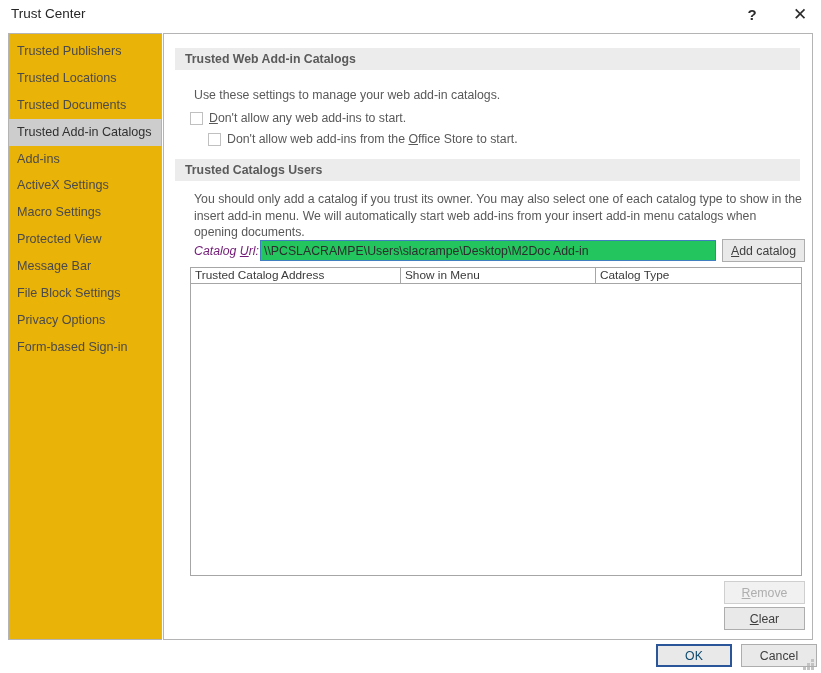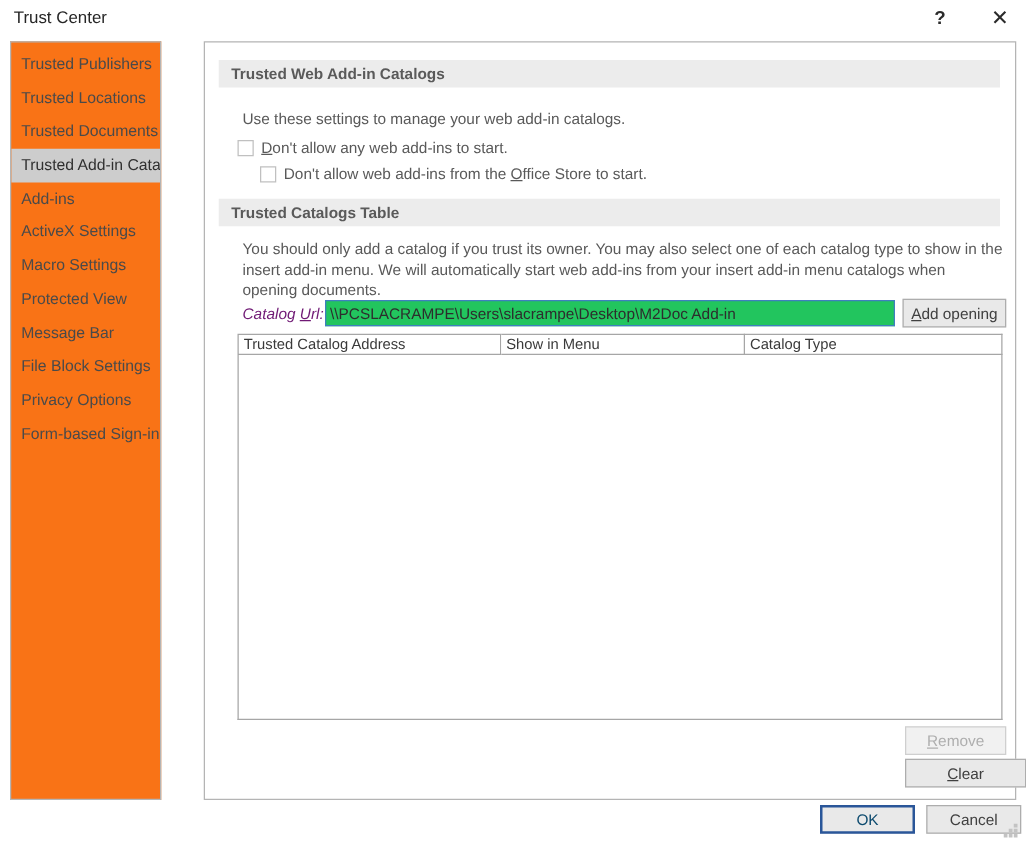--- a/index.html
+++ b/index.html
@@ -41,22 +41,22 @@
     color: #2b2b2b;
     cursor: default;
   }
   .win-btn.help { left: 731px; font-size: 15px; font-weight: bold; }
   .win-btn.close { left: 779px; font-size: 17px; font-weight: 300; }
 
   
   .sidebar {
     position: absolute;
     left: 8px; top: 33px;
-    width: 121px; height: 607px;
-    background: #f97316;
+    width: 154px; height: 607px;
+    background: #eab308;
     border: 1px solid #b4b4b4;
     box-sizing: border-box;
     overflow: hidden;
   }
   .side-item {
     height: 26.9px;
     line-height: 26.9px;
     padding-left: 8px;
     font-size: 12.6px;
     color: #4a4a4a;
@@ -207,21 +207,21 @@
   }
 
   .remove-btn {
     position: absolute;
     left: 560px; top: 547px;
     width: 81px; height: 23px;
   }
   .clear-btn {
     position: absolute;
     left: 560px; top: 573px;
-    width: 97px; height: 23px;
+    width: 81px; height: 23px;
   }
 
   
   .ok-btn {
     position: absolute;
     left: 656px; top: 644px;
     width: 76px; height: 23px;
     border: 2px solid #2a5699;
     background: #e9e9e9;
     color: #0c4a6e;
@@ -278,29 +278,29 @@
   <div class="cbrow r1">
     <span class="cbox"></span>
     <span class="cblabel"><u>D</u><span>on't allow any web add-ins to start.</span></span>
   </div>
 
   <div class="cbrow r2">
     <span class="cbox"></span>
     <span class="cblabel"><span>Don't allow web add-ins from the </span><u>O</u><span>ffice Store to start.</span></span>
   </div>
 
-  <div class="sec-head two">Trusted Catalogs Table</div>
+  <div class="sec-head two">Trusted Catalogs Users</div>
 
   <div class="body-text para2">You should only add a catalog if you trust its owner. You may also select one of each catalog type to show in the insert add-in menu. We will automatically start web add-ins from your insert add-in menu catalogs when opening documents.</div>
 
   <div class="url-label"><span>Catalog </span><u>U</u><span>rl:</span></div>
 
   <input class="url-input" type="text" value="\\PCSLACRAMPE\Users\slacrampe\Desktop\M2Doc Add-in" style="">
 
-  <button class="btn add-catalog"><u>A</u><span>dd opening</span></button>
+  <button class="btn add-catalog"><u>A</u><span>dd catalog</span></button>
 
   <div class="tbl-head">
     <div class="th c1">Trusted Catalog Address</div>
     <div class="th c3">Show in Menu</div>
     <div class="th c2">Catalog Type</div>
   </div>
 
   <div class="tbl-body" id="tbl-body"></div>
 
   <button class="btn disabled remove-btn" disabled=""><u>R</u><span>emove</span></button>

